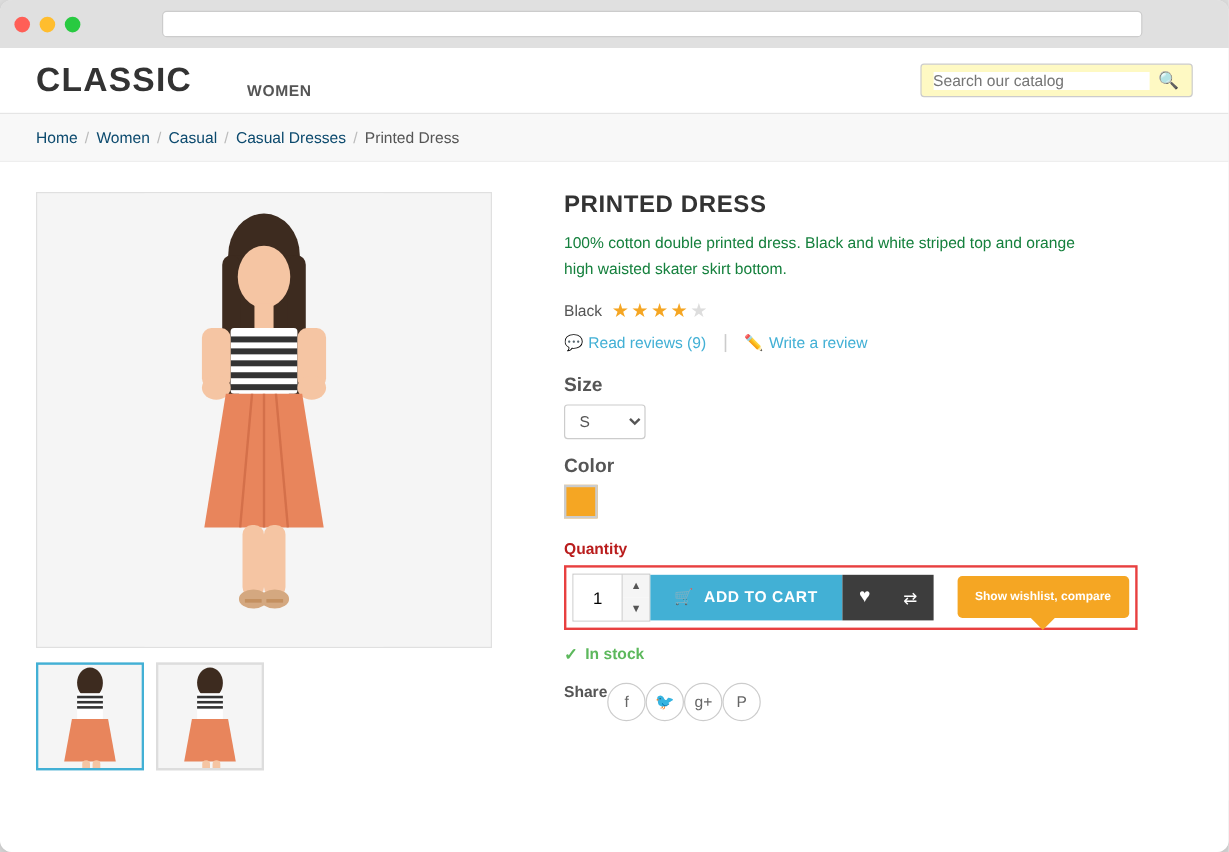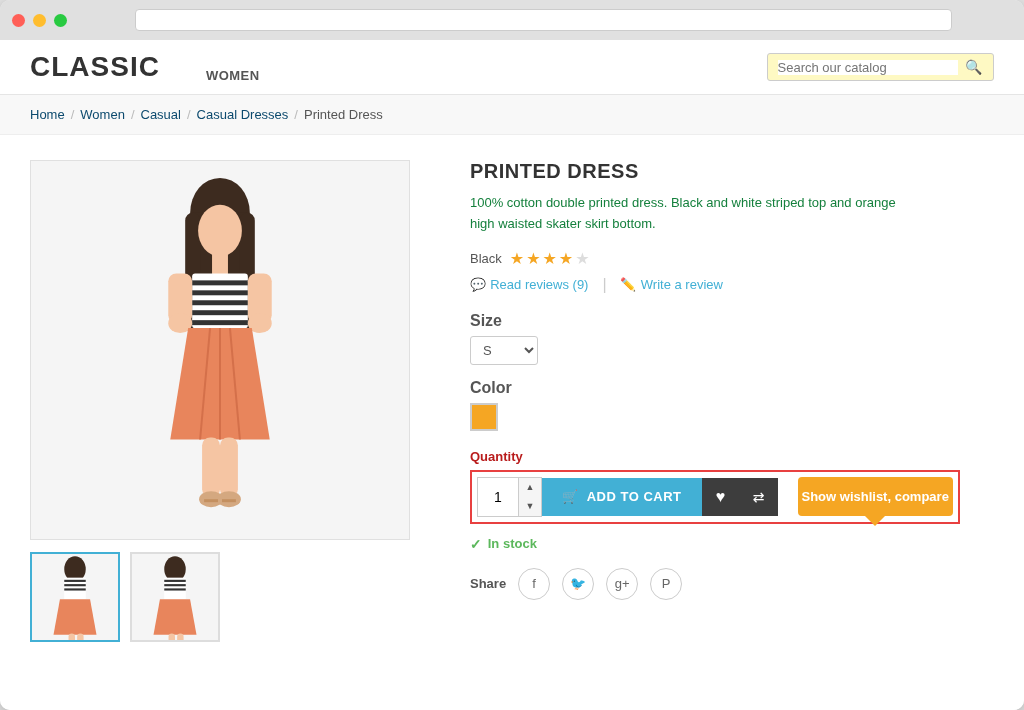--- a/index.html
+++ b/index.html
@@ -67,27 +67,27 @@
     .quantity-input-wrapper { display: flex; align-items: center; border: 1px solid #ccc; background: #fff; }
     .qty-input { width: 40px; height: 38px; border: none; text-align: center; font-size: 14px; outline: none; }
     .qty-arrows { display: flex; flex-direction: column; border-left: 1px solid #ccc; }
     .qty-arrow { width: 22px; height: 19px; background: #f5f5f5; border: none; cursor: pointer; font-size: 9px; display: flex; align-items: center; justify-content: center; color: #555; }
     .add-to-cart-btn { background: #42b0d5; color: #fff; border: none; padding: 0 20px; height: 38px; font-size: 13px; font-weight: 700; cursor: pointer; letter-spacing: 0.5px; display: flex; align-items: center; gap: 8px; text-transform: uppercase; }
     .wishlist-btn { background: #3d3d3d; color: #fff; border: none; width: 38px; height: 38px; cursor: pointer; font-size: 16px; display: flex; align-items: center; justify-content: center; }
     .compare-btn { background: #3d3d3d; color: #fff; border: none; width: 38px; height: 38px; cursor: pointer; font-size: 14px; display: flex; align-items: center; justify-content: center; }
 
     
     .tooltip-wrapper { position: relative; display: inline-block; margin-left: 20px; }
-    .tooltip-bubble { background: #f5a623; color: #fff; font-size: 13px; font-weight: 600; padding: 12px 4px; border-radius: 4px; white-space: nowrap; position: relative; }
+    .tooltip-bubble { background: #f5a623; color: #fff; font-size: 10px; font-weight: 600; padding: 12px 15px; border-radius: 4px; white-space: nowrap; position: relative; }
     .tooltip-bubble::after { content: ''; position: absolute; bottom: -10px; left: 50%; transform: translateX(-50%); border-left: 10px solid transparent; border-right: 10px solid transparent; border-top: 10px solid #f5a623; }
 
     .in-stock { display: flex; align-items: center; gap: 6px; font-size: 13px; color: #5cb85c; font-weight: 600; margin-bottom: 16px; }
     .in-stock::before { content: '✓'; font-size: 14px; }
 
-    .share-row { display: flex; align-items: center; gap: 12px; }
+    .share-row { display: flex; gap: 0; }
     .share-label { font-size: 13px; color: #555; font-weight: 600; }
     .social-btn { width: 32px; height: 32px; border-radius: 50%; border: 1px solid #ccc; background: #fff; cursor: pointer; display: flex; align-items: center; justify-content: center; font-size: 13px; color: #666; }
   </style>
 </head>
 <body>
 
 <div class="window">
 
   <div class="titlebar">
     <div class="tb-btn tb-close"></div>

